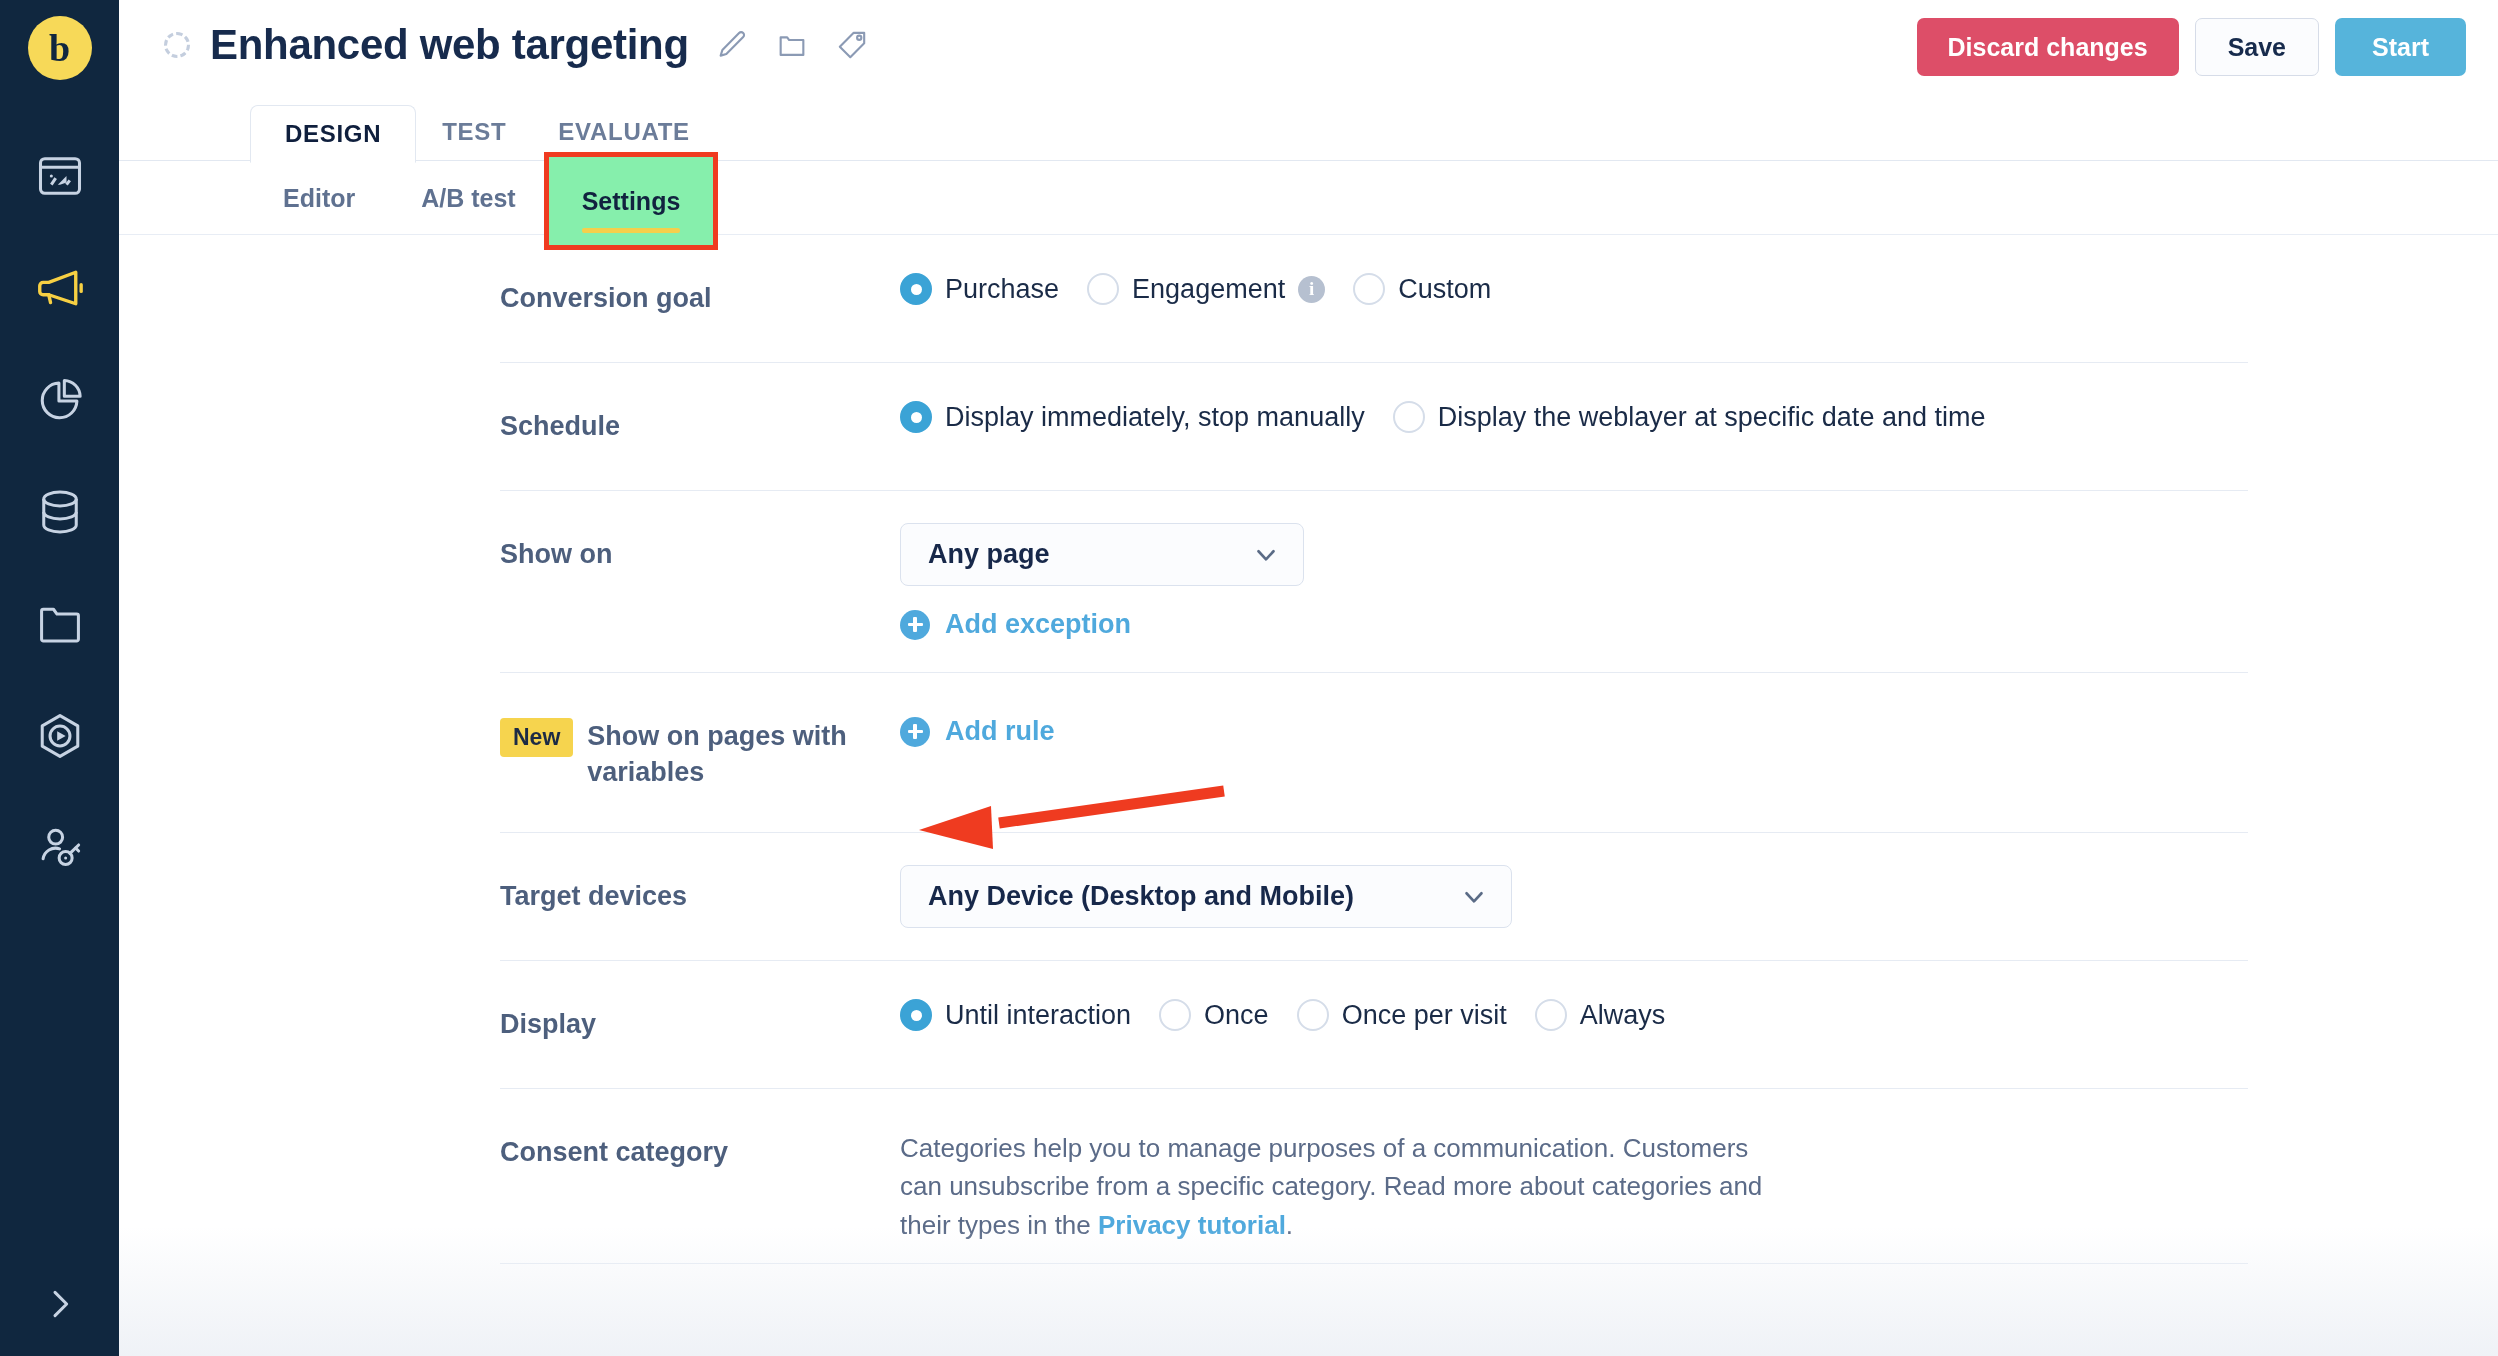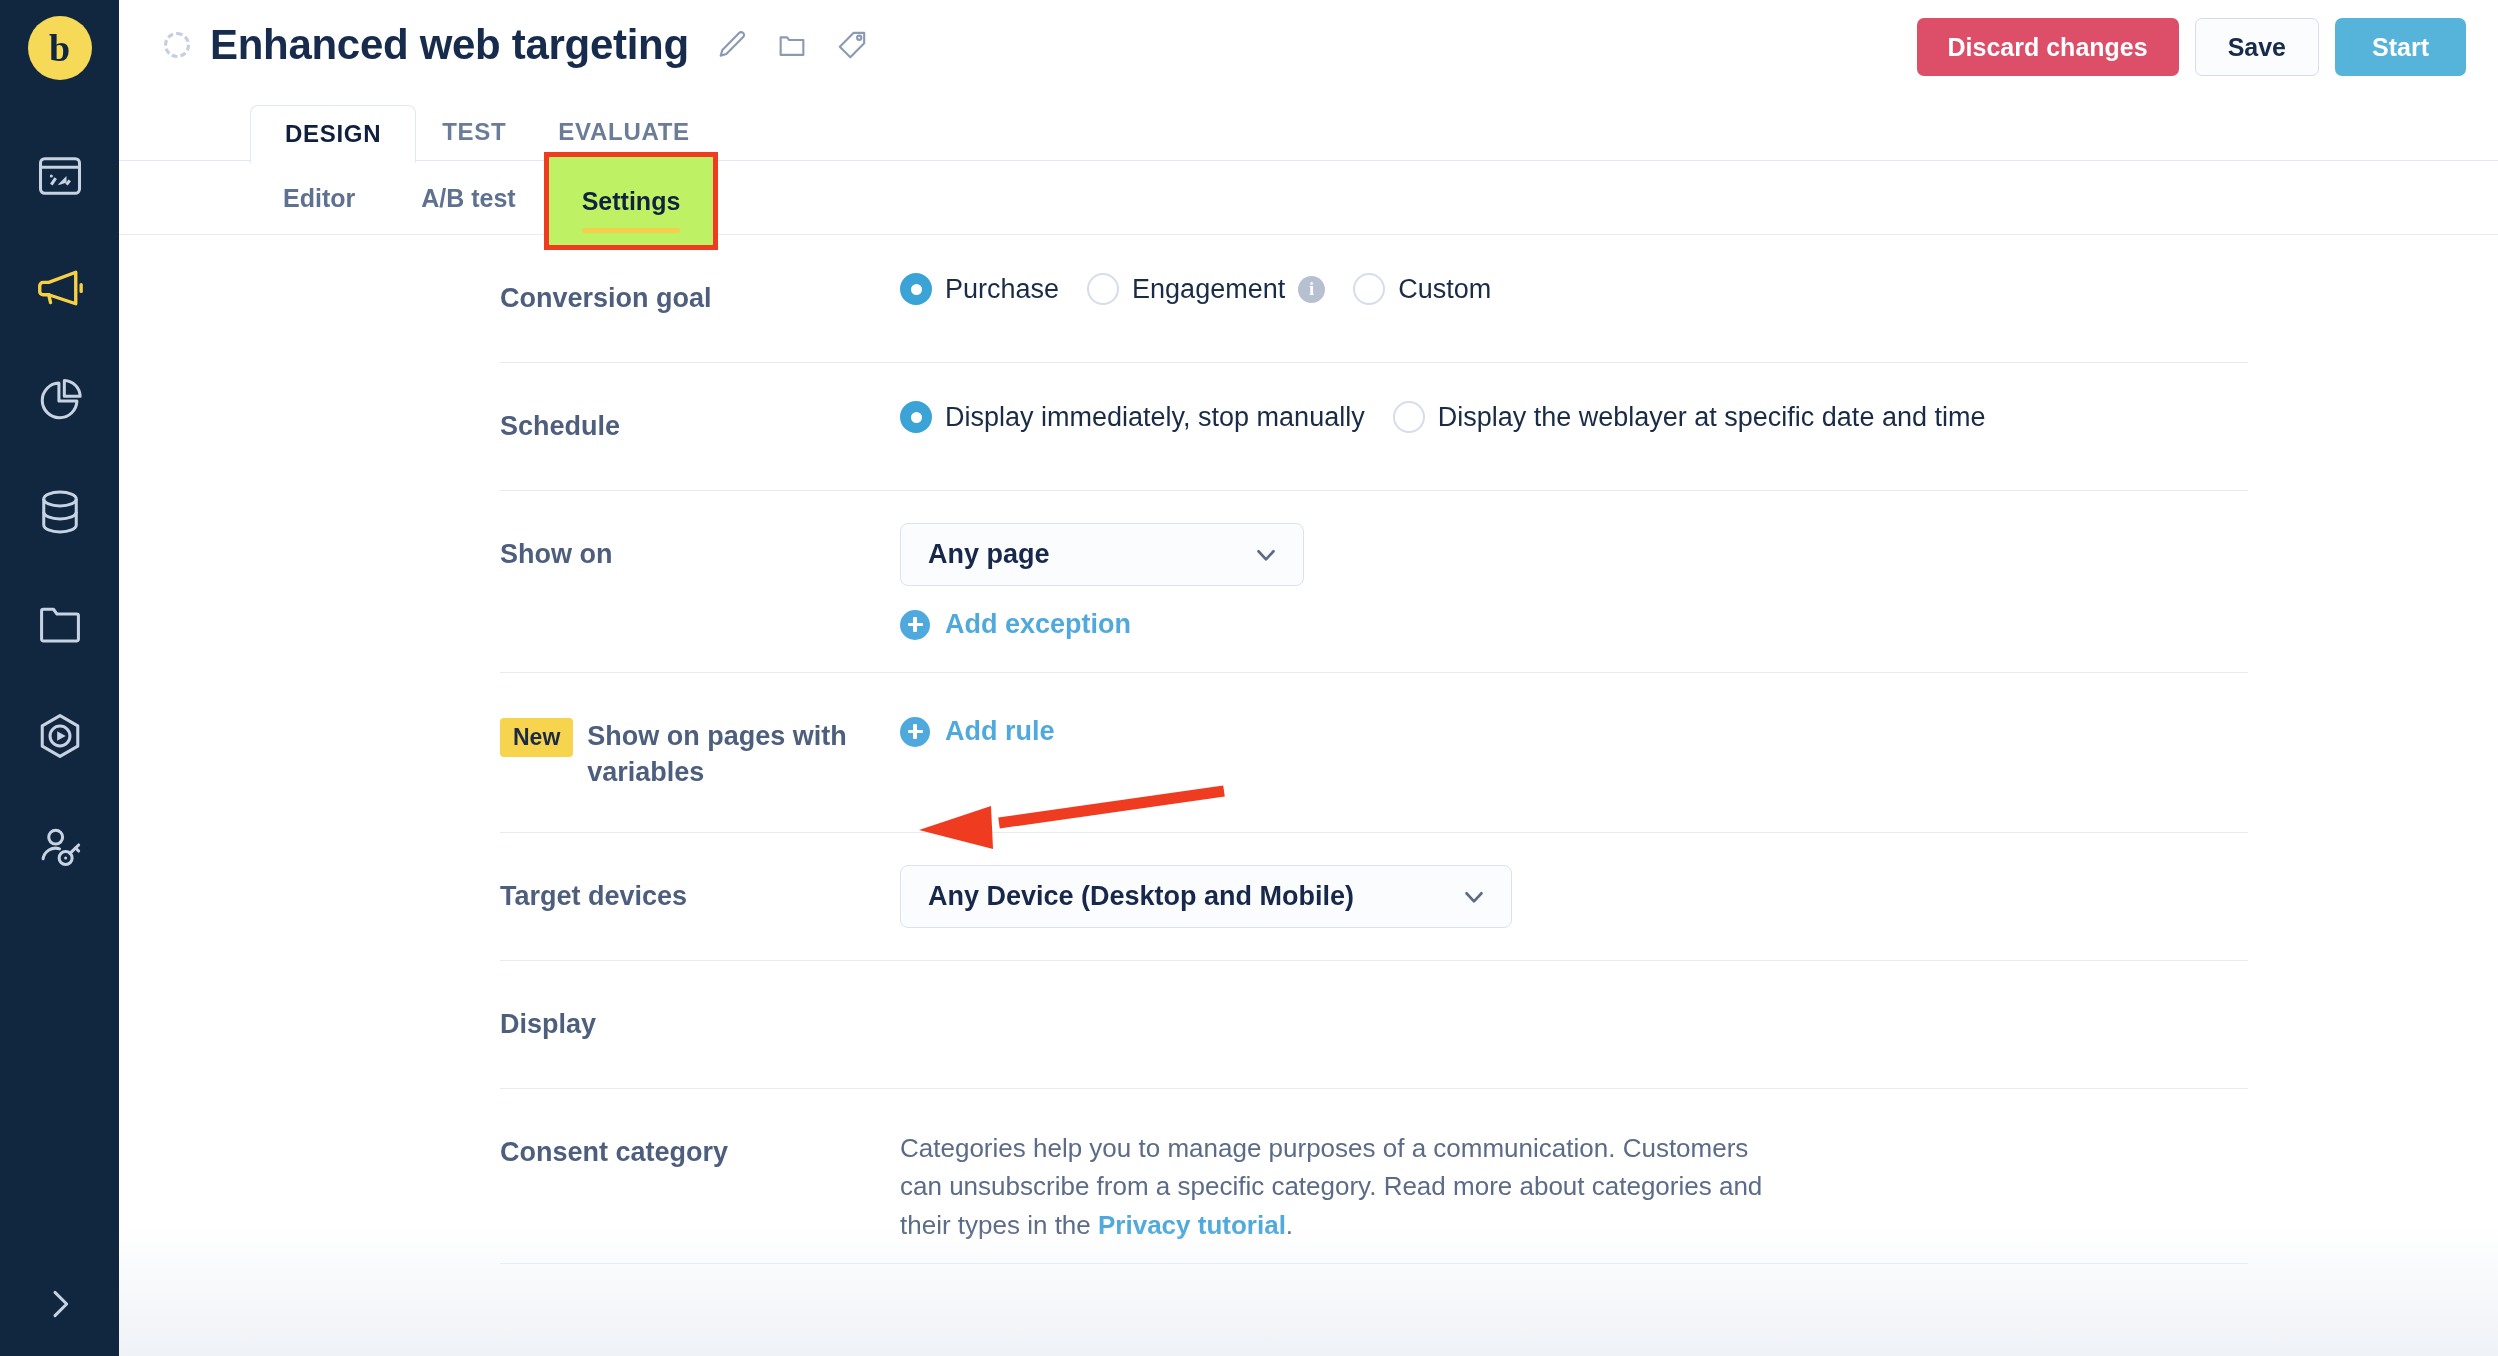--- a/index.html
+++ b/index.html
@@ -123,21 +123,21 @@
     font-size: 25px; font-weight: 700; color: #5f7190;
     cursor: pointer; white-space: nowrap;
   }
   .tab-sub.active { color: #11223f; }
   .tab-sub.active .underline {
     position: absolute; bottom: 12px; left: 33px; right: 33px;
     height: 5px; background: #f5cf4c; border-radius: 2px;
   }
   .tab-sub.highlighted {
     outline: 5px solid #ef3b20;
-    background: #bef264;
+    background: #86efac;
     height: 88px;
     margin-top: 6px;
   }
 
   
   .form { padding-left: 0; }
   .row {
     display: flex; align-items: flex-start;
     margin-left: 381px; margin-right: 250px;
     border-bottom: 1.5px solid #e6ebf3;
@@ -472,20 +472,40 @@
                 </svg>
             </span>
           </div>
         </div>
       </div>
 
       <div class="row">
         <div class="row-label">
           <span class="txt">Display</span>
         </div>
+        <div class="row-ctrl">
+          <div class="radio-group">
+            <label class="radio-opt">
+              <span class="radio checked"></span>
+              <span class="radio-label">Until interaction</span>
+            </label>
+            <label class="radio-opt">
+              <span class="radio"></span>
+              <span class="radio-label">Once</span>
+            </label>
+            <label class="radio-opt">
+              <span class="radio"></span>
+              <span class="radio-label">Once per visit</span>
+            </label>
+            <label class="radio-opt">
+              <span class="radio"></span>
+              <span class="radio-label">Always</span>
+            </label>
+          </div>
+        </div>
       </div>
 
       <div class="row" style="min-height:175px;">
         <div class="row-label">
           <span class="txt">Consent category</span>
         </div>
         <div class="row-ctrl">
           <div class="consent-row">
             <div class="consent-desc"><span>Categories help you to manage purposes of a communication. Customers can unsubscribe from a specific category. Read more about categories and their types in the </span><a href="#">Privacy tutorial</a><span>.</span></div>
           </div>

